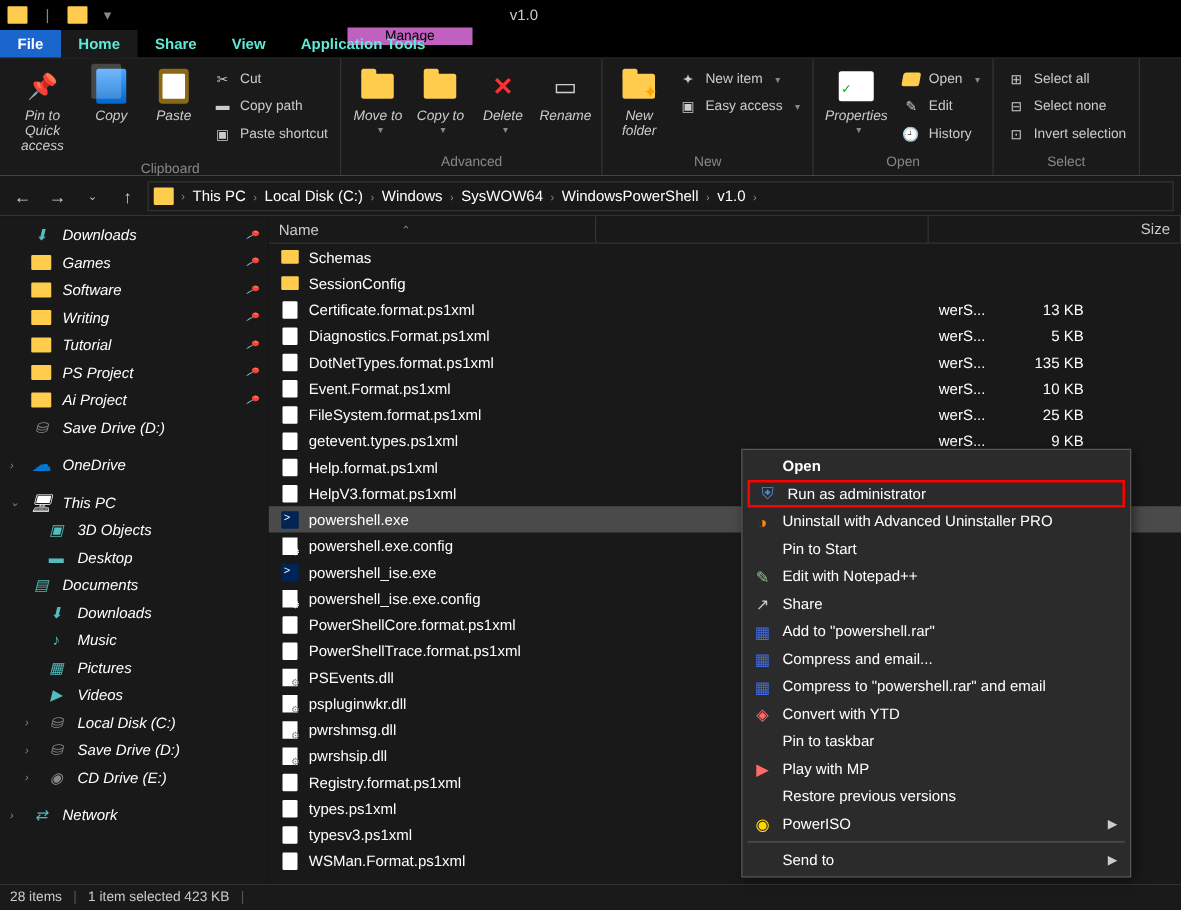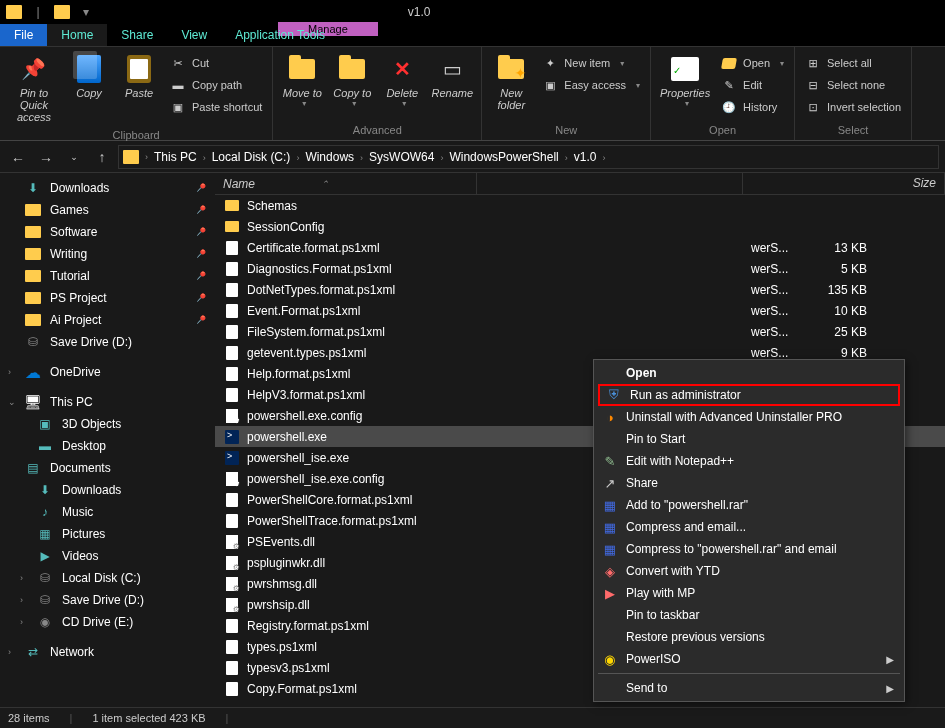--- a/index.html
+++ b/index.html
@@ -7,21 +7,21 @@
 
 
 .titlebar { height: 23px; background: #000; display: flex; align-items: center; padding: 0 2px; }
 .titlebar .qat-icon { width: 20px; height: 20px; margin: 0 2px; display: flex; align-items: center; justify-content: center; color: #888; }
 .titlebar .folder-mini { width: 16px; height: 14px; background: #ffcc4d; border-radius: 1px; }
 .titlebar .manage-wrap { margin-left: 180px; display: flex; flex-direction: column; align-items: center; }
 .titlebar .manage-top { background: #c060c0; color: #000; padding: 1px 30px; font-size: 11px; margin-top: 35px; }
 .titlebar .v10 { margin-left: 30px; color: #ccc; }
 
 
-.tabs { height: 24px; background: #000; display: flex; align-items: flex-end; border-bottom: 1px solid #333; }
+.tabs { height: 24px; background: #000; display: flex; align-items: flex-end; border-bottom: 1px solid #333; font-weight: bold; }
 .tab { padding: 4px 14px; color: #5eead4; font-size: 12px; display: flex; align-items: center; cursor: pointer; }
 .tab.file { background: #1a66cc; color: #fff; }
 .tab.active { background: #1a1a1a; }
 
 
 .ribbon { height: 94px; background: #1a1a1a; display: flex; border-bottom: 1px solid #444; }
 .ribbon-group { display: flex; flex-direction: column; padding: 2px 6px; border-right: 1px solid #333; }
 .ribbon-group-content { display: flex; flex: 1; align-items: flex-start; gap: 4px; }
 .ribbon-group-label { text-align: center; color: #888; font-size: 11px; padding: 2px 0; }
 .big-btn { display: flex; flex-direction: column; align-items: center; justify-content: center; width: 56px; padding: 4px 2px; color: #ccc; cursor: pointer; }
@@ -50,21 +50,21 @@
 
 .navbar { height: 32px; background: #191919; display: flex; align-items: center; padding: 0 6px; gap: 4px; border-bottom: 1px solid #333; }
 .nav-arrow { width: 24px; height: 24px; display:flex; align-items:center; justify-content:center; color:#ccc; font-size:14px; cursor:pointer;}
 .addr { flex: 1; display: flex; align-items: center; background: #191919; border: 1px solid #333; height: 24px; padding: 0 4px; }
 .addr .seg { padding: 0 4px; color: #fff; cursor:pointer; }
 .addr .chev { color: #888; font-size: 9px; padding: 0 2px; }
 .addr .fico { width:16px; height:14px; background:#ffcc4d; border-radius:1px; margin-right:4px;}
 
 
 .main { display: flex; height: 534px; }
-.sidebar { width: 215px; background: #191919; overflow-y: auto; padding: 4px 0; }
+.sidebar { width: 215px; background: #191919; overflow-y: auto; padding: 4px 0; font-style: italic; }
 .side-item { display: flex; align-items: center; padding: 3px 8px 3px 24px; gap: 8px; cursor:pointer; }
 .side-item .exp { position:absolute; margin-left:-16px; color:#888; font-size:9px;}
 .side-item .si-icon { width: 18px; height: 16px; display:flex; align-items:center; justify-content:center;}
 .side-item .pin { margin-left: auto; color: #888; font-size: 10px; transform: rotate(45deg); }
 .si-folder { width:16px; height:12px; background:#ffcc4d; border-radius:1px;}
 .si-downloads::before{content:"⬇";color:#5bb;}
 .si-onedrive::before{content:"☁";color:#0078d4;font-size:16px;}
 .si-pc::before{content:"🖥";font-size:14px;}
 .si-3d::before{content:"▣";color:#5bb;}
 .si-desktop::before{content:"▬";color:#5bb;}
@@ -72,21 +72,21 @@
 .si-music::before{content:"♪";color:#5bb;}
 .si-pic::before{content:"▦";color:#5bb;}
 .si-vid::before{content:"▶";color:#5bb;}
 .si-disk::before{content:"⛁";color:#888;}
 .si-cd::before{content:"◉";color:#888;}
 .si-net::before{content:"⇄";color:#5bb;}
 .side-spacer { height: 8px; }
 
 
 .filepane { flex: 1; background: #191919; position: relative; }
-.columns { display: flex; height: 22px; background: #191919; border-bottom: 1px solid #333; font-size: 12px; color: #ccc; font-style: italic; }
+.columns { display: flex; height: 22px; background: #191919; border-bottom: 1px solid #333; font-size: 12px; color: #ccc; }
 .col { padding: 3px 8px; border-right: 1px solid #333; }
 .col-name { width: 262px; display:flex; align-items:center; gap:6px;}
 .col-date { width: 266px; }
 .col-size { flex:1; text-align: right; padding-left: 12px;}
 .col-name::after { content:"⌃"; font-size:9px; margin-left:60px; color:#888;}
 .rows { }
 .row { display: flex; align-items: center; height: 21px; padding-left: 8px; cursor:pointer; }
 .row.selected { background: #4a4a4a; }
 .row .ficon { width: 18px; height: 16px; margin-right: 6px; display:flex; align-items:center; justify-content:center;}
 .fi-folder { width:14px; height:11px; background:#ffcc4d; border-radius:1px;}
@@ -114,21 +114,21 @@
 .ci-unin::before{content:"◑";color:#ff8800;}
 .ci-skype::before{content:"Ⓢ";color:#00aff0;}
 .ci-npp::before{content:"✎";color:#8fbc8f;}
 .ci-share::before{content:"↗";color:#ccc;}
 .ci-rar::before{content:"▦";color:#4169e1;}
 .ci-ytd::before{content:"◈";color:#ff6b6b;}
 .ci-mp::before{content:"▶";color:#ff6b6b;}
 .ci-piso::before{content:"◉";color:#ffd700;}
 
 
-.statusbar { height: 21px; background: #1a1a1a; border-top: 1px solid #333; display: flex; align-items: center; padding: 0 8px; gap: 20px; color: #ccc; font-size: 11px; }
+.statusbar { height: 21px; background: #1a1a1a; border-top: 1px solid #333; display: flex; align-items: center; padding: 0 8px; gap: 9px; color: #ccc; font-size: 11px; }
 .statusbar .sep { color: #555; }
 </style>
 </head>
 <body>
 
 <div class="titlebar">
   <span class="qat-icon">
       <span class="folder-mini"></span>
     </span>
   <span class="qat-icon">|</span>
@@ -497,38 +497,38 @@
         </div>
         <div class="row">
           <span class="ficon">
             <span class="fi-file"></span>
           </span>
           <span class="fname">HelpV3.format.ps1xml</span>
           <span class="fdate"></span>
           <span class="ftype">werS...</span>
           <span class="fsize">136 KB</span>
         </div>
+        <div class="row selected">
+          <span class="ficon">
+            <span class="fi-ps"></span>
+          </span>
+          <span class="fname">powershell.exe</span>
+          <span class="fdate"></span>
+          <span class="ftype"></span>
+          <span class="fsize">423 KB</span>
+        </div>
         <div class="row">
           <span class="ficon">
             <span class="fi-config"></span>
           </span>
           <span class="fname">powershell.exe.config</span>
           <span class="fdate"></span>
           <span class="ftype"></span>
           <span class="fsize">1 KB</span>
         </div>
-        <div class="row selected">
-          <span class="ficon">
-            <span class="fi-ps"></span>
-          </span>
-          <span class="fname">powershell.exe</span>
-          <span class="fdate"></span>
-          <span class="ftype"></span>
-          <span class="fsize">423 KB</span>
-        </div>
         <div class="row">
           <span class="ficon">
             <span class="fi-ps"></span>
           </span>
           <span class="fname">powershell_ise.exe</span>
           <span class="fdate"></span>
           <span class="ftype"></span>
           <span class="fsize">209 KB</span>
         </div>
         <div class="row">
@@ -618,21 +618,21 @@
           </span>
           <span class="fname">typesv3.ps1xml</span>
           <span class="fdate"></span>
           <span class="ftype">werS...</span>
           <span class="fsize">12 KB</span>
         </div>
         <div class="row">
           <span class="ficon">
             <span class="fi-file"></span>
           </span>
-          <span class="fname">Copy.Format.ps1xml</span>
+          <span class="fname">WSMan.Format.ps1xml</span>
           <span class="fdate"></span>
           <span class="ftype">werS...</span>
           <span class="fsize">17 KB</span>
         </div>
       </div>
     <div class="ctxmenu" id="ctx">
         <div class="ctx-item bold">
           <span>Open</span>
         </div>
         <div class="ctx-item hl">
@@ -664,25 +664,25 @@
         </div>
         <div class="ctx-item">
           <span class="cicon ci-rar"></span>
           <span>Compress to "powershell.rar" and email</span>
         </div>
         <div class="ctx-item">
           <span class="cicon ci-ytd"></span>
           <span>Convert with YTD</span>
         </div>
         <div class="ctx-item">
+          <span>Pin to taskbar</span>
+        </div>
+        <div class="ctx-item">
           <span class="cicon ci-mp"></span>
           <span>Play with MP</span>
-        </div>
-        <div class="ctx-item">
-          <span>Pin to taskbar</span>
         </div>
         <div class="ctx-item">
           <span>Restore previous versions</span>
         </div>
         <div class="ctx-item">
           <span class="cicon ci-piso"></span>
           <span>PowerISO</span>
           <span class="arrow">▶</span>
         </div>
         <div class="ctx-sep"></div>

